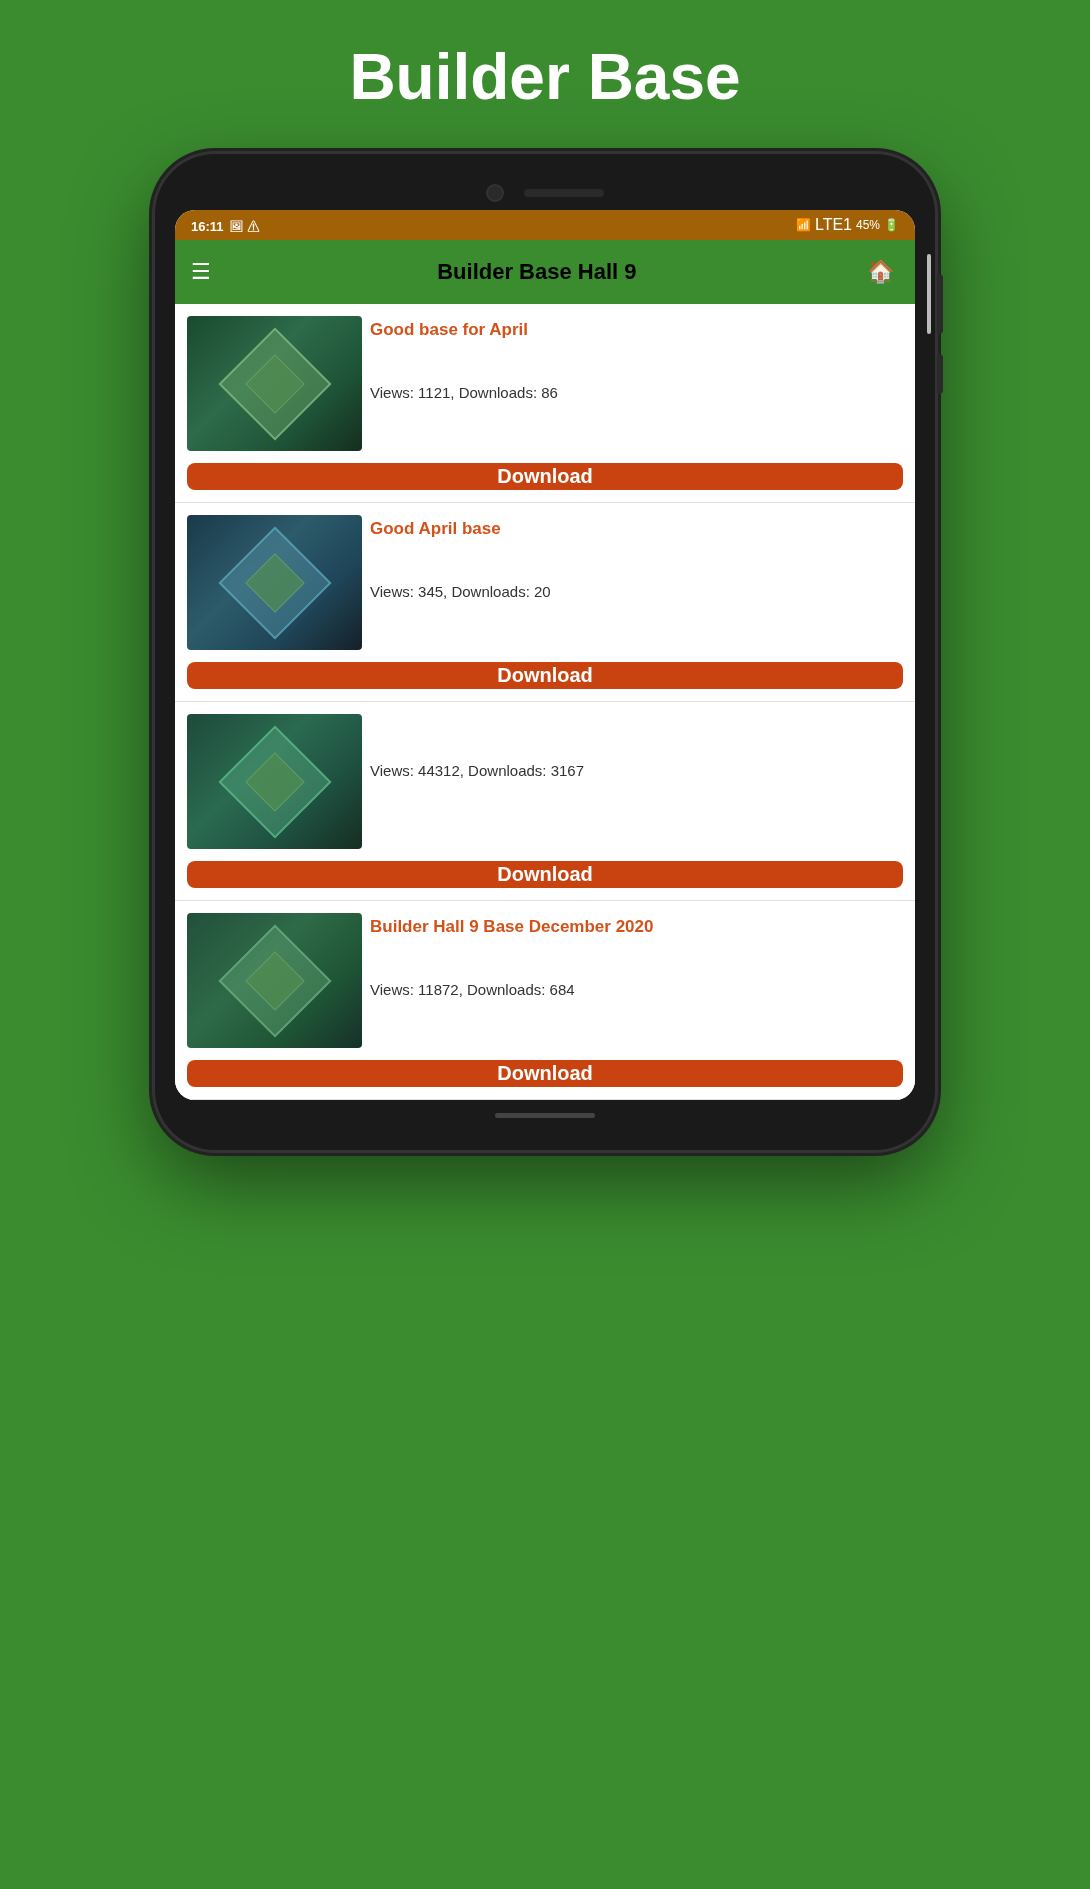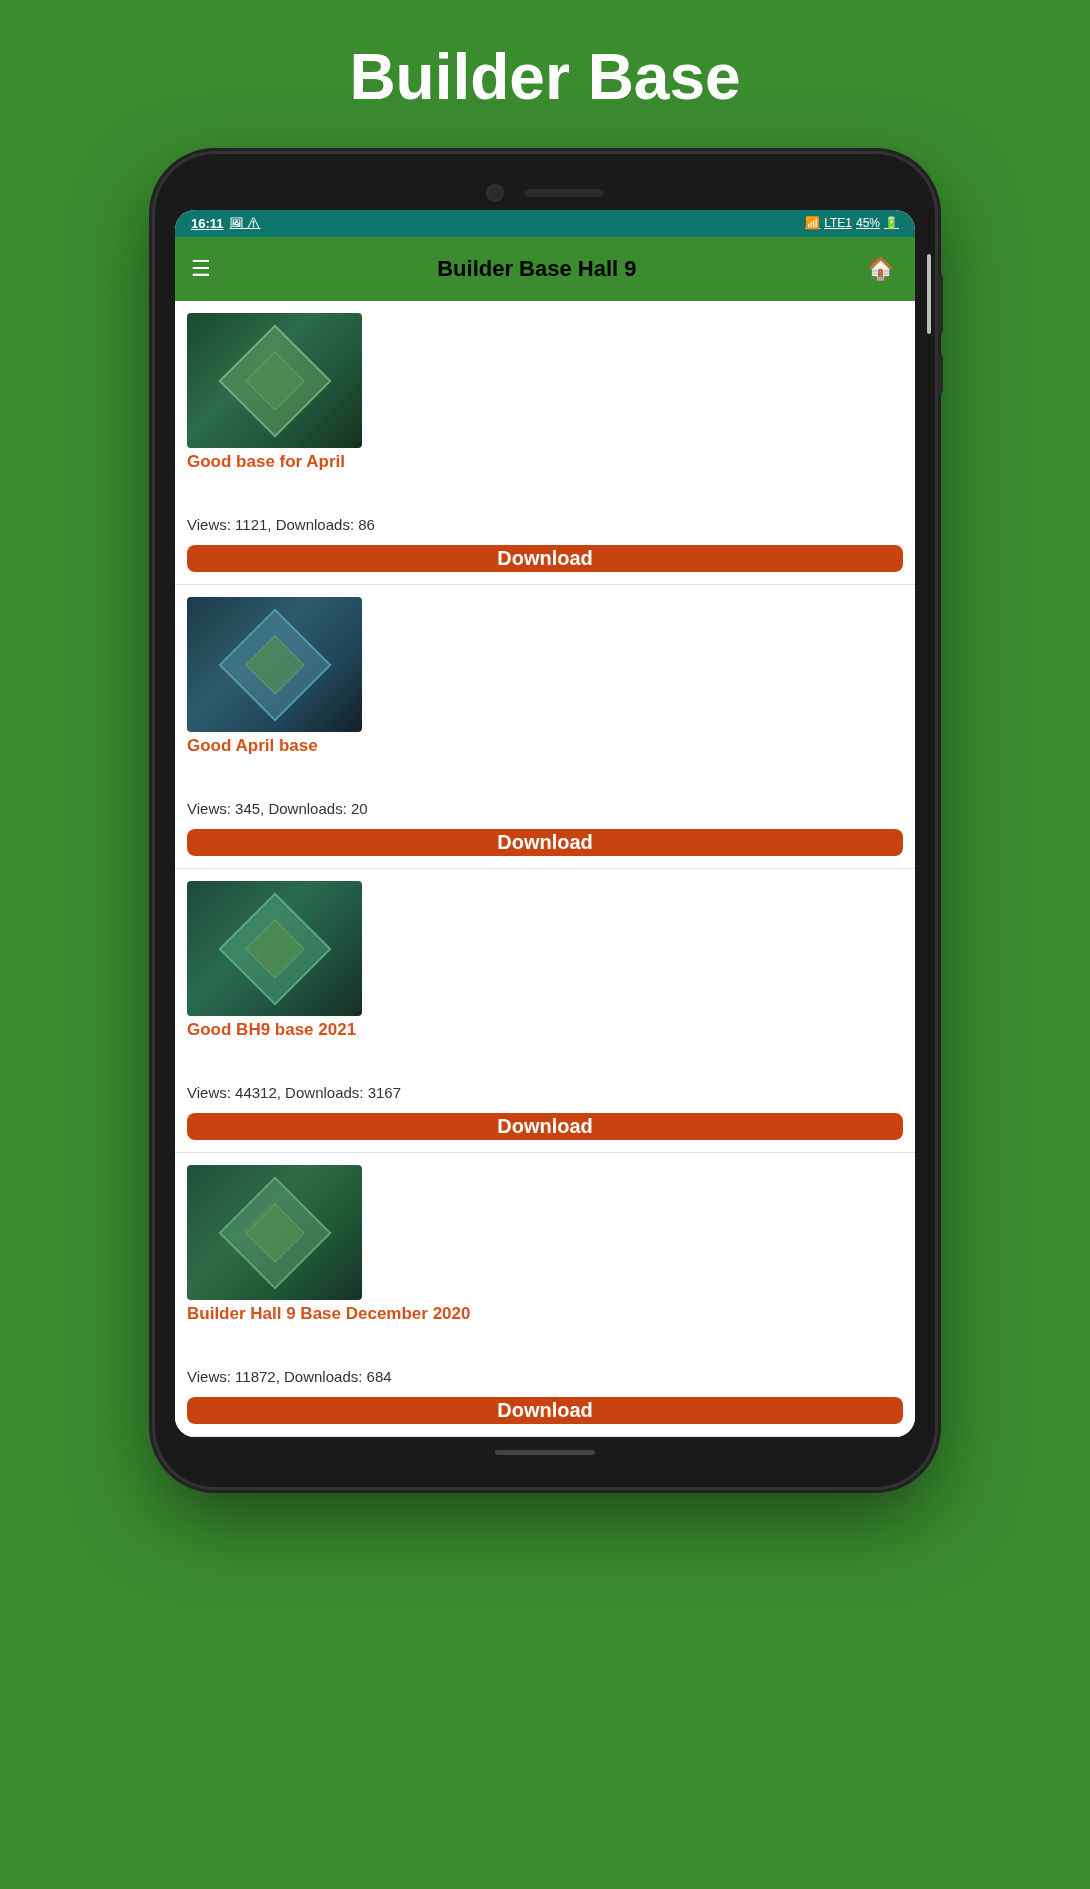--- a/index.html
+++ b/index.html
@@ -47,28 +47,27 @@
       height: 8px;
       background: #2a2a2a;
       border-radius: 4px;
     }
     .phone-screen {
       background: white;
       border-radius: 20px;
       overflow: hidden;
     }
     .status-bar {
-      background: #0f766e;
+      background: #a16207;
       color: white;
       font-size: 13px;
       padding: 6px 16px;
       display: flex;
       justify-content: space-between;
-      align-items: flex-start;
-      text-decoration: underline;
+      align-items: flex-end;
     }
     .status-left { font-weight: bold; display: flex; align-items: center; gap: 6px;}
     .status-right { display: flex; align-items: center; gap: 4px; font-size: 12px; }
     .app-bar {
       background: #3a8c2f;
       padding: 14px 16px;
       display: flex;
       align-items: center;
       justify-content: space-between;
       color: white;
@@ -90,24 +89,23 @@
     }
     .content-area {
       background: white;
     }
     .base-card {
       border-bottom: 1px solid #e0e0e0;
       padding: 12px 12px 0 12px;
     }
     .base-info-row {
       display: flex;
-      gap: 0;
+      gap: 8px;
       align-items: flex-start;
       margin-bottom: 12px;
-      flex-direction: column;
     }
     .base-thumb {
       width: 175px;
       height: 135px;
       background: #2d6b4a;
       border-radius: 4px;
       flex-shrink: 0;
       overflow: hidden;
       position: relative;
     }
@@ -226,21 +224,21 @@
 
   <div class="phone-screen">
 
     <div class="status-bar">
       <div class="status-left">
         <span>16:11</span>
         <span style="font-size:11px;">🖼 ⚠</span>
       </div>
       <div class="status-right">
         <span>📶</span>
-        <span style="font-size:12px;">LTE1</span>
+        <span style="font-size:16px;">LTE1</span>
         <span>45%</span>
         <span>🔋</span>
       </div>
     </div>
 
     <div class="app-bar">
       <span class="hamburger-icon">☰</span>
       <span class="app-bar-title">Builder Base Hall 9</span>
       <div class="home-icon-btn">
         <span>🏠</span>
@@ -280,21 +278,20 @@
       </div>
 
       <div class="base-card">
         <div class="base-info-row">
           <div class="base-thumb">
             <div class="base-thumb-inner" style="background: linear-gradient(135deg, #1e4a3a 0%, #2a6a50 40%, #1e5040 70%, #152e22 100%);">
               <div class="base-diamond" style="background:rgba(80,160,120,0.5); border-color:rgba(100,200,150,0.6);"></div>
             </div>
           </div>
           <div class="base-text-col">
-            <div class="base-name">Good BH9 base 2021</div>
             <div class="base-stats">Views: 44312, Downloads: 3167</div>
           </div>
         </div>
         <button class="download-btn">Download</button>
       </div>
 
       <div class="base-card">
         <div class="base-info-row">
           <div class="base-thumb">
             <div class="base-thumb-inner" style="background: linear-gradient(135deg, #22503a 0%, #2e6a48 40%, #1e5535 70%, #17302a 100%);">

